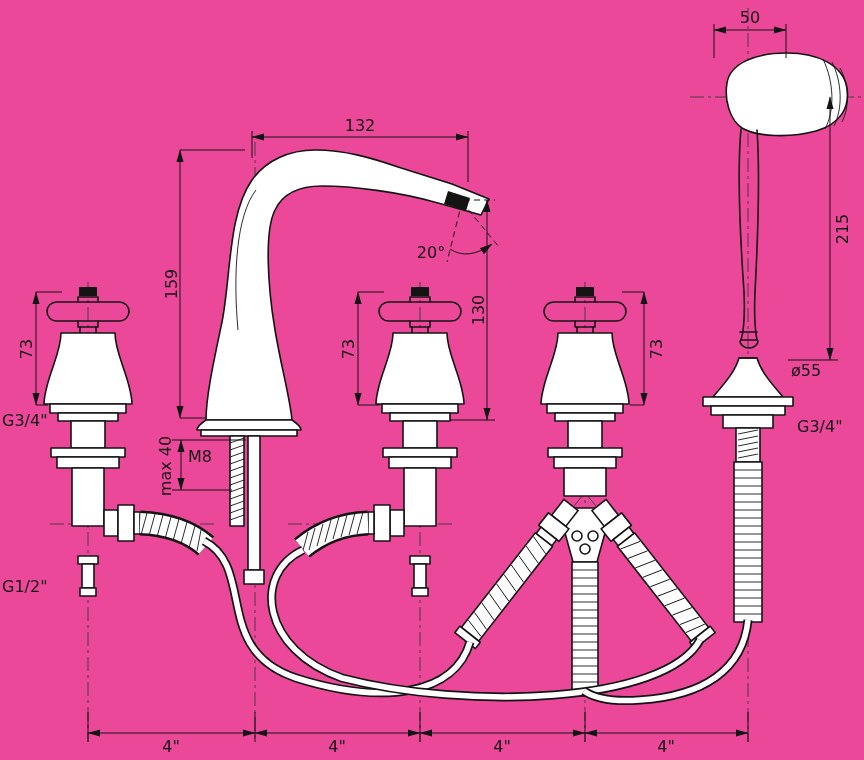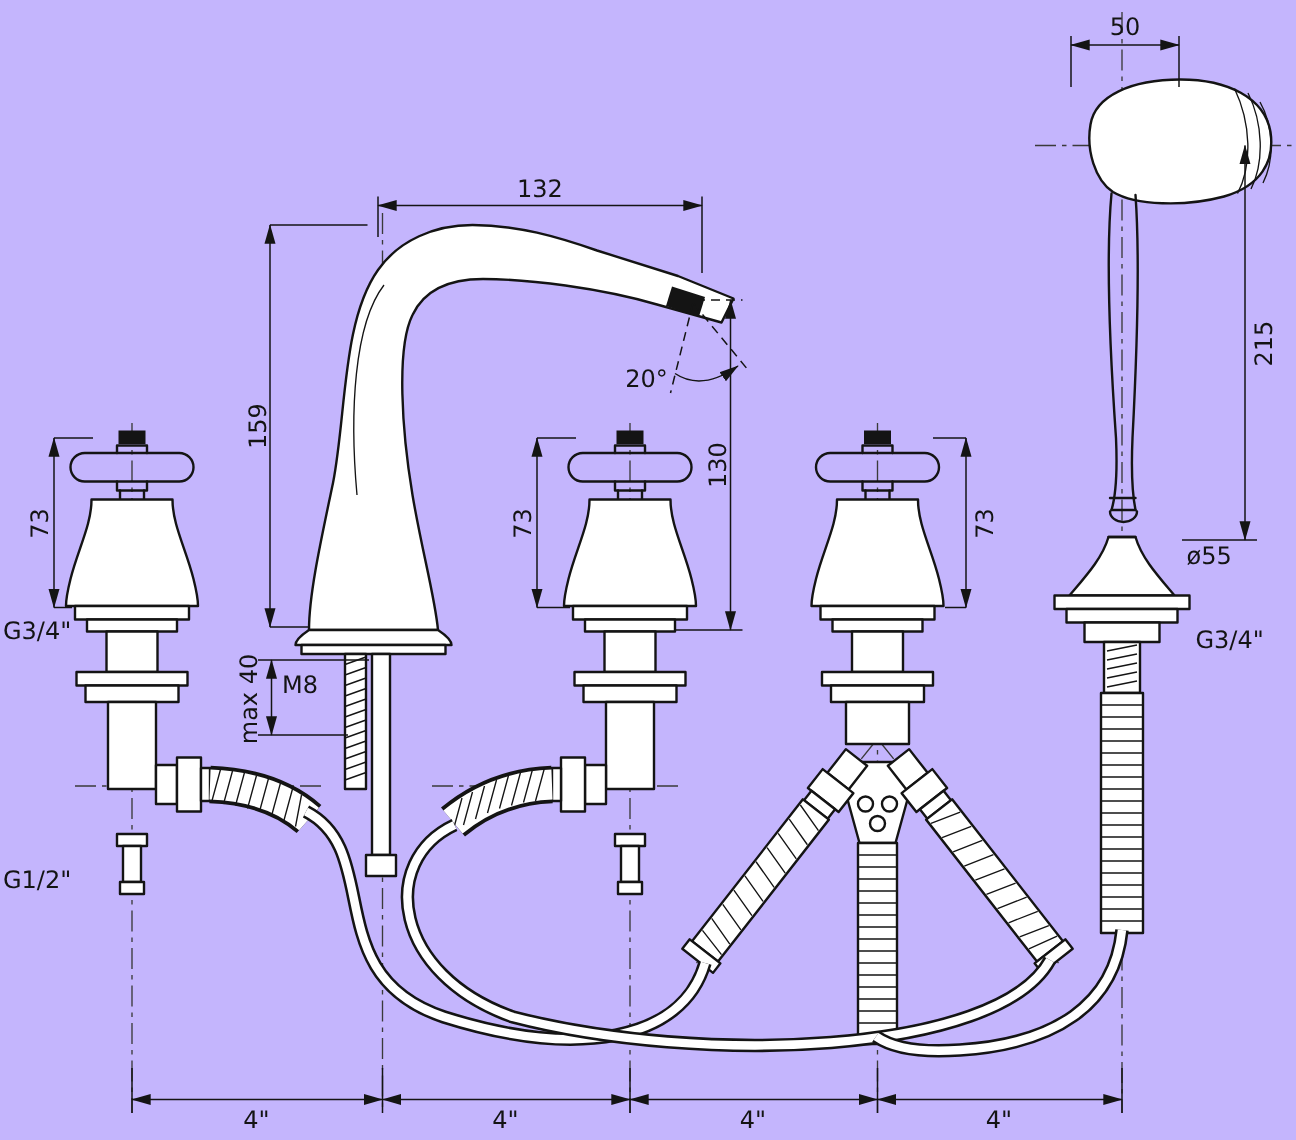--- a/index.html
+++ b/index.html
@@ -1,16 +1,16 @@
 <!DOCTYPE html>
 <html><head>
 <meta charset="utf-8">
 <style>
   html,body{margin:0;padding:0;background:#fff;}
-  .canvas{width:864px;height:760px;position:relative;background:#c4b5fd;overflow:hidden;text-align:right;}
+  .canvas{width:864px;height:760px;position:relative;background:#ec4899;overflow:hidden;text-align:right;}
   svg text{font-family:"DejaVu Sans","Liberation Sans",sans-serif;}
   .ol{fill:none;stroke:#141414;stroke-width:1.6;stroke-linejoin:round;stroke-linecap:round;}
   .olw{fill:#fff;stroke:#141414;stroke-width:1.6;stroke-linejoin:round;}
   .fillb{fill:#141414;stroke:none;}
   .tick{stroke:#141414;stroke-width:0.9;fill:none;}
   .dim{stroke:#141414;stroke-width:1;fill:none;}
   .dash{stroke:#141414;stroke-width:1;fill:none;stroke-dasharray:6 4;}
   .cl{stroke:#3a3a3a;stroke-width:0.9;fill:none;stroke-dasharray:14 4 3 4;}
   .dimt{font-size:16px;fill:#141414;text-anchor:middle;}
   .lbl{font-size:16px;fill:#141414;text-anchor:start;}

